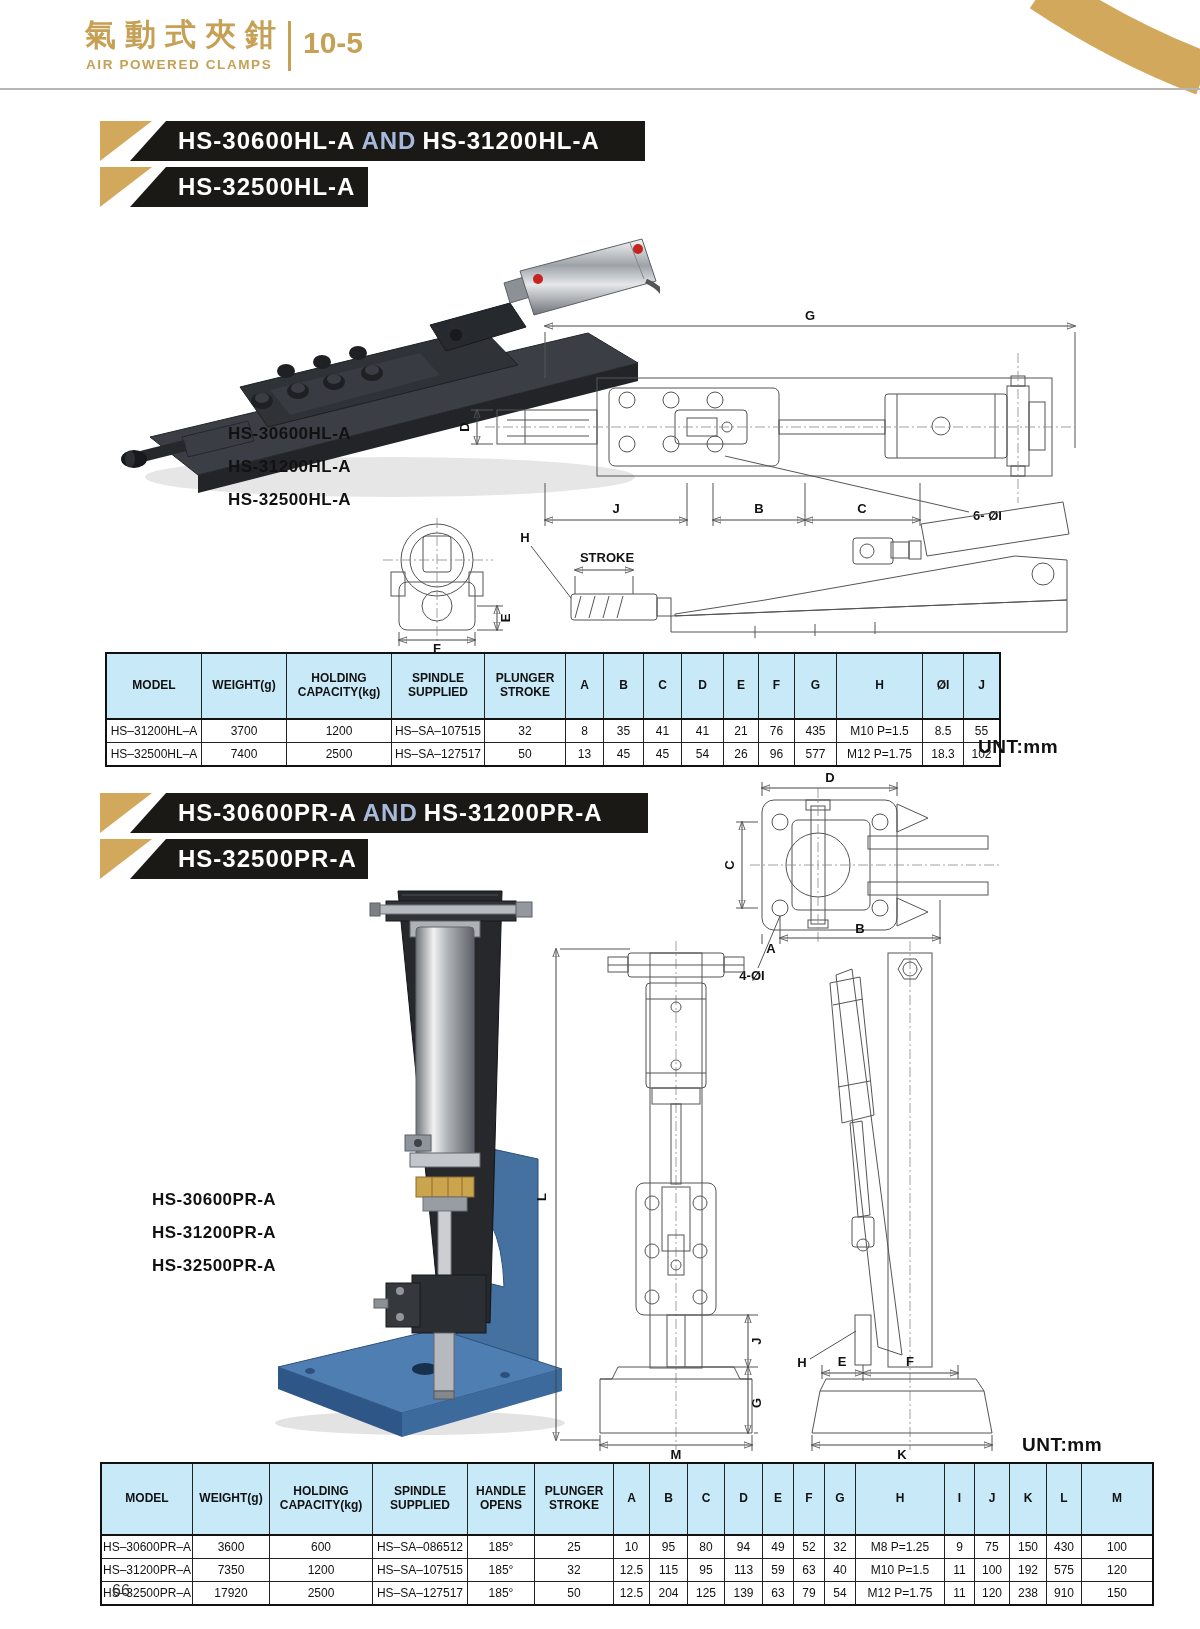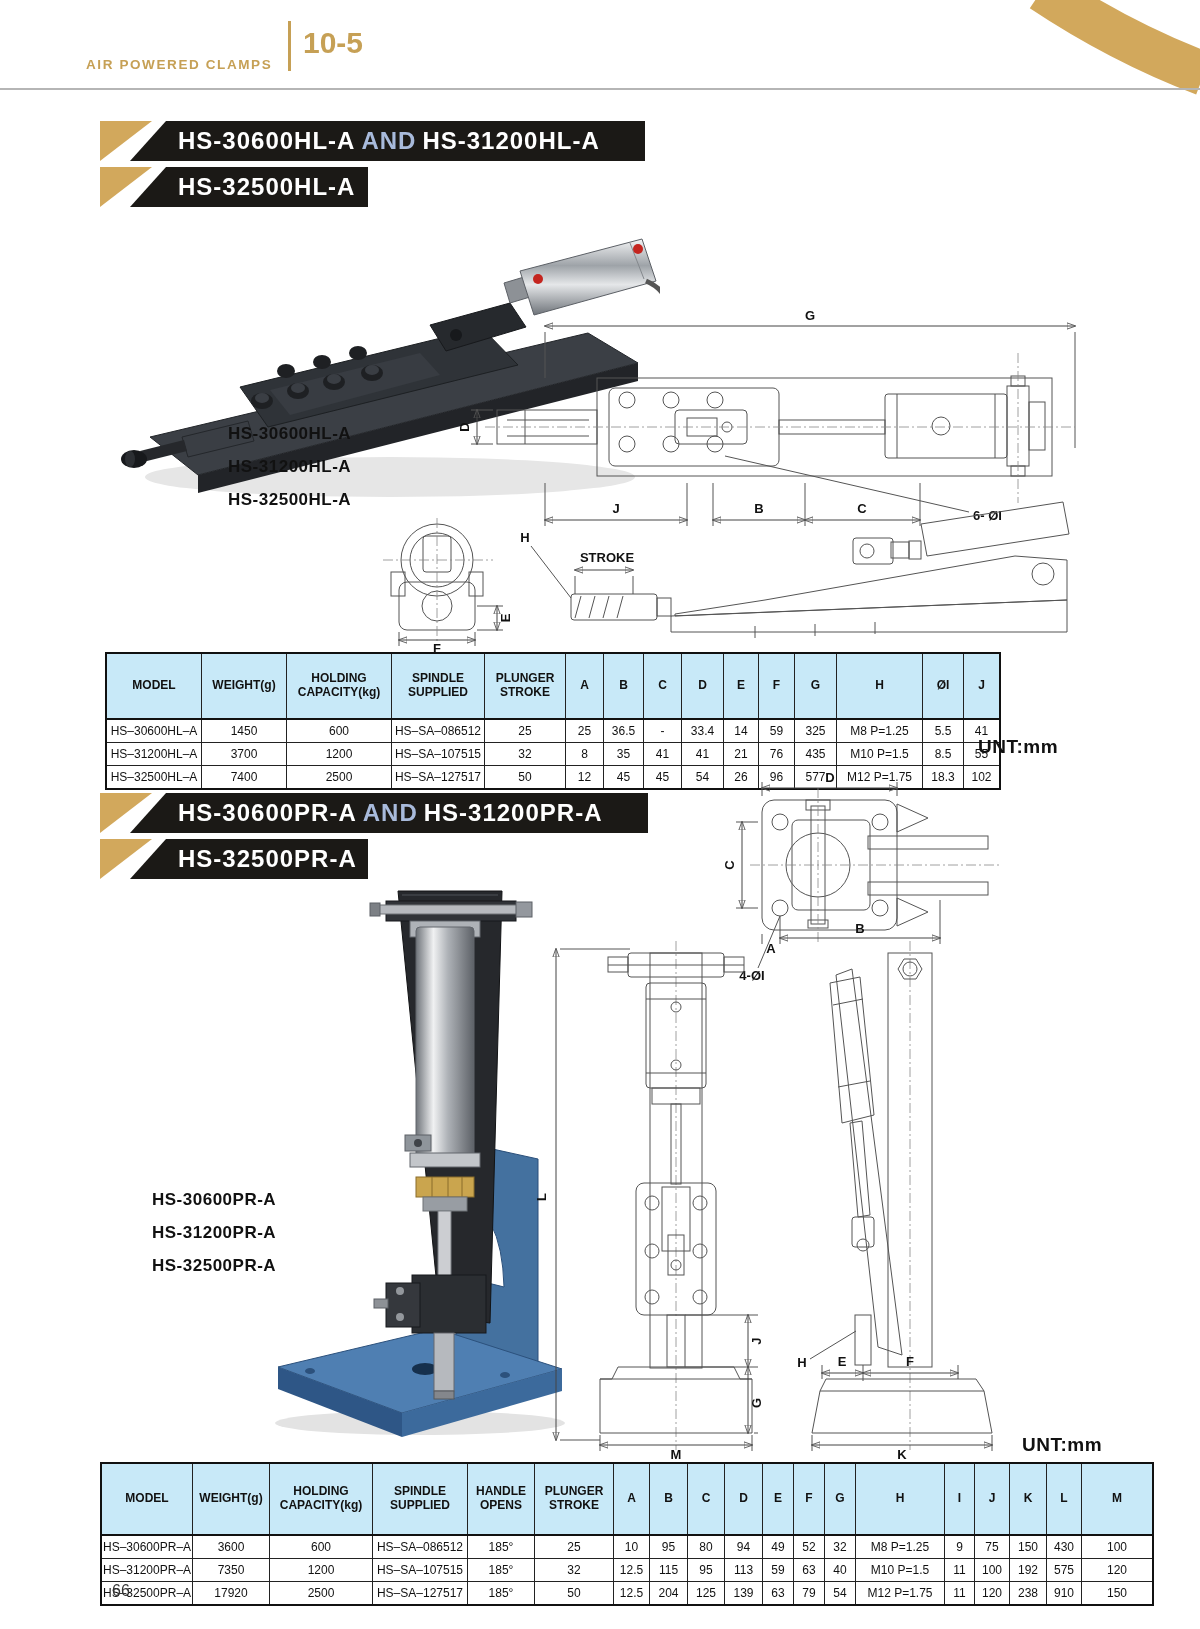--- a/index.html
+++ b/index.html
@@ -88,20 +88,21 @@
   
   .photo{position:absolute;}
   #photo-hl{left:90px;top:175px;}
   #photo-pr{left:250px;top:855px;}
 </style>
 </head>
 <body>
 
 <div class="page">
 
+  <div class="title-zh">氣動式夾鉗</div>
   <div class="title-en">AIR POWERED CLAMPS</div>
   <div class="hdr-vline"></div>
   <div class="page-code">10-5</div>
   <svg class="hdr-arc" viewBox="0 0 270 100" preserveAspectRatio="none">
     <path d="M112,-10 Q190,42 274,74" stroke="#D2A85C" stroke-width="44" fill="none"></path>
   </svg>
   <div class="hdr-divider"></div>
 
   <svg id="photo-hl" class="photo" width="570" height="345" viewBox="0 0 570 345">
     <defs>
@@ -275,37 +276,20 @@
           <th>E</th>
           <th>F</th>
           <th>G</th>
           <th>H</th>
           <th>ØI</th>
           <th>J</th>
         </tr>
       </thead>
       <tbody>
         <tr>
-          <td>HS–30600HL–A</td>
-          <td>1450</td>
-          <td>600</td>
-          <td>HS–SA–086512</td>
-          <td>25</td>
-          <td>25</td>
-          <td>36.5</td>
-          <td>-</td>
-          <td>33.4</td>
-          <td>14</td>
-          <td>59</td>
-          <td>325</td>
-          <td>M8 P=1.25</td>
-          <td>5.5</td>
-          <td>41</td>
-        </tr>
-        <tr>
           <td>HS–31200HL–A</td>
           <td>3700</td>
           <td>1200</td>
           <td>HS–SA–107515</td>
           <td>32</td>
           <td>8</td>
           <td>35</td>
           <td>41</td>
           <td>41</td>
           <td>21</td>
@@ -314,21 +298,21 @@
           <td>M10 P=1.5</td>
           <td>8.5</td>
           <td>55</td>
         </tr>
         <tr>
           <td>HS–32500HL–A</td>
           <td>7400</td>
           <td>2500</td>
           <td>HS–SA–127517</td>
           <td>50</td>
-          <td>12</td>
+          <td>13</td>
           <td>45</td>
           <td>45</td>
           <td>54</td>
           <td>26</td>
           <td>96</td>
           <td>577</td>
           <td>M12 P=1.75</td>
           <td>18.3</td>
           <td>102</td>
         </tr>

